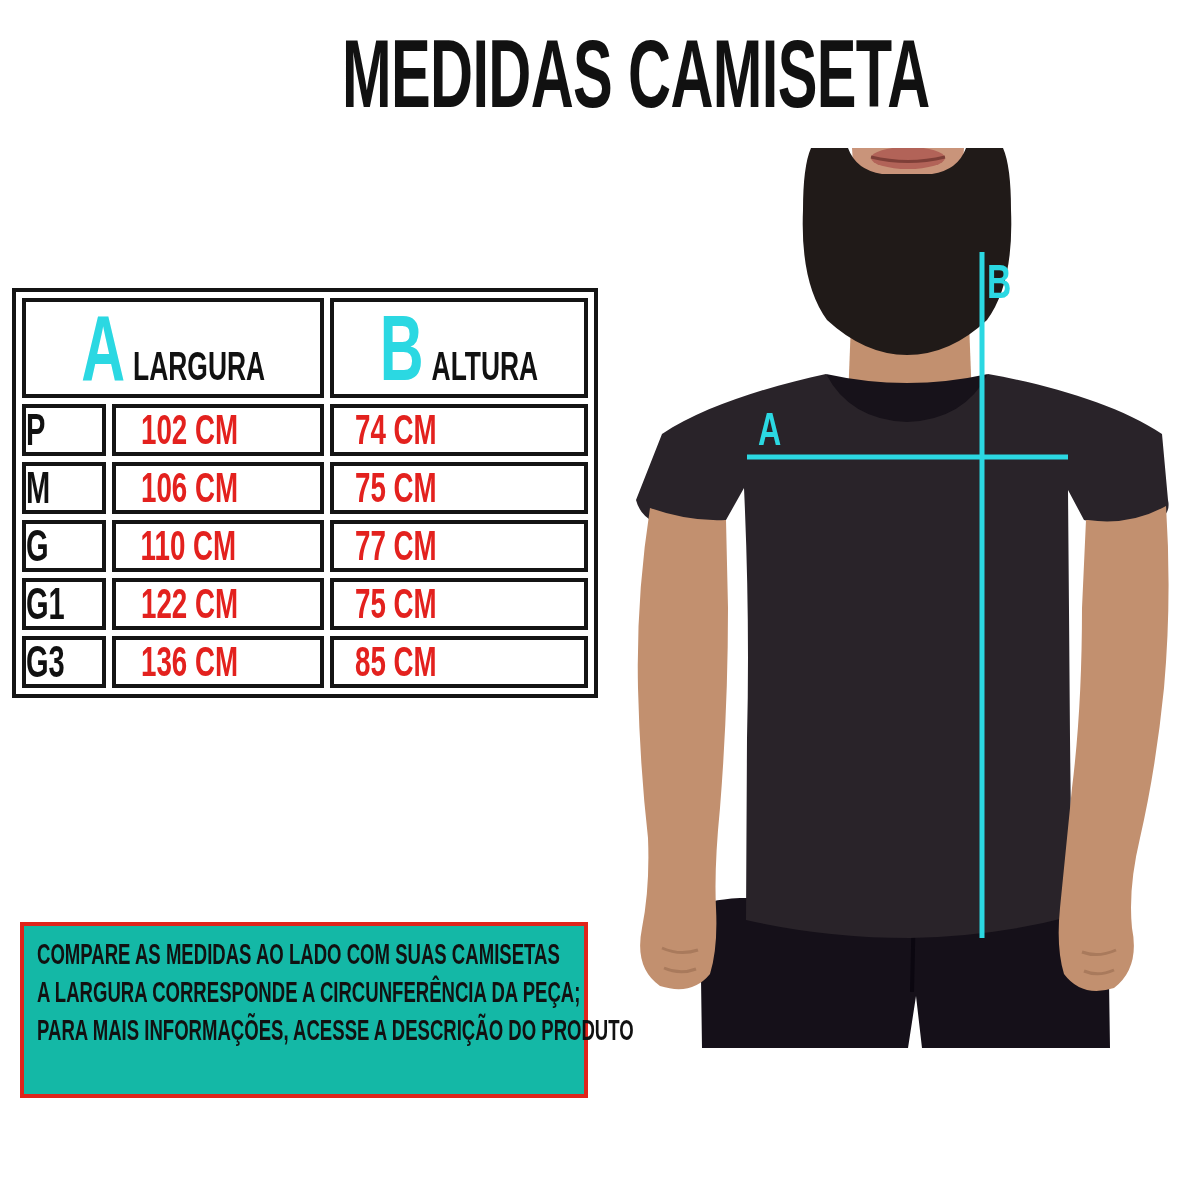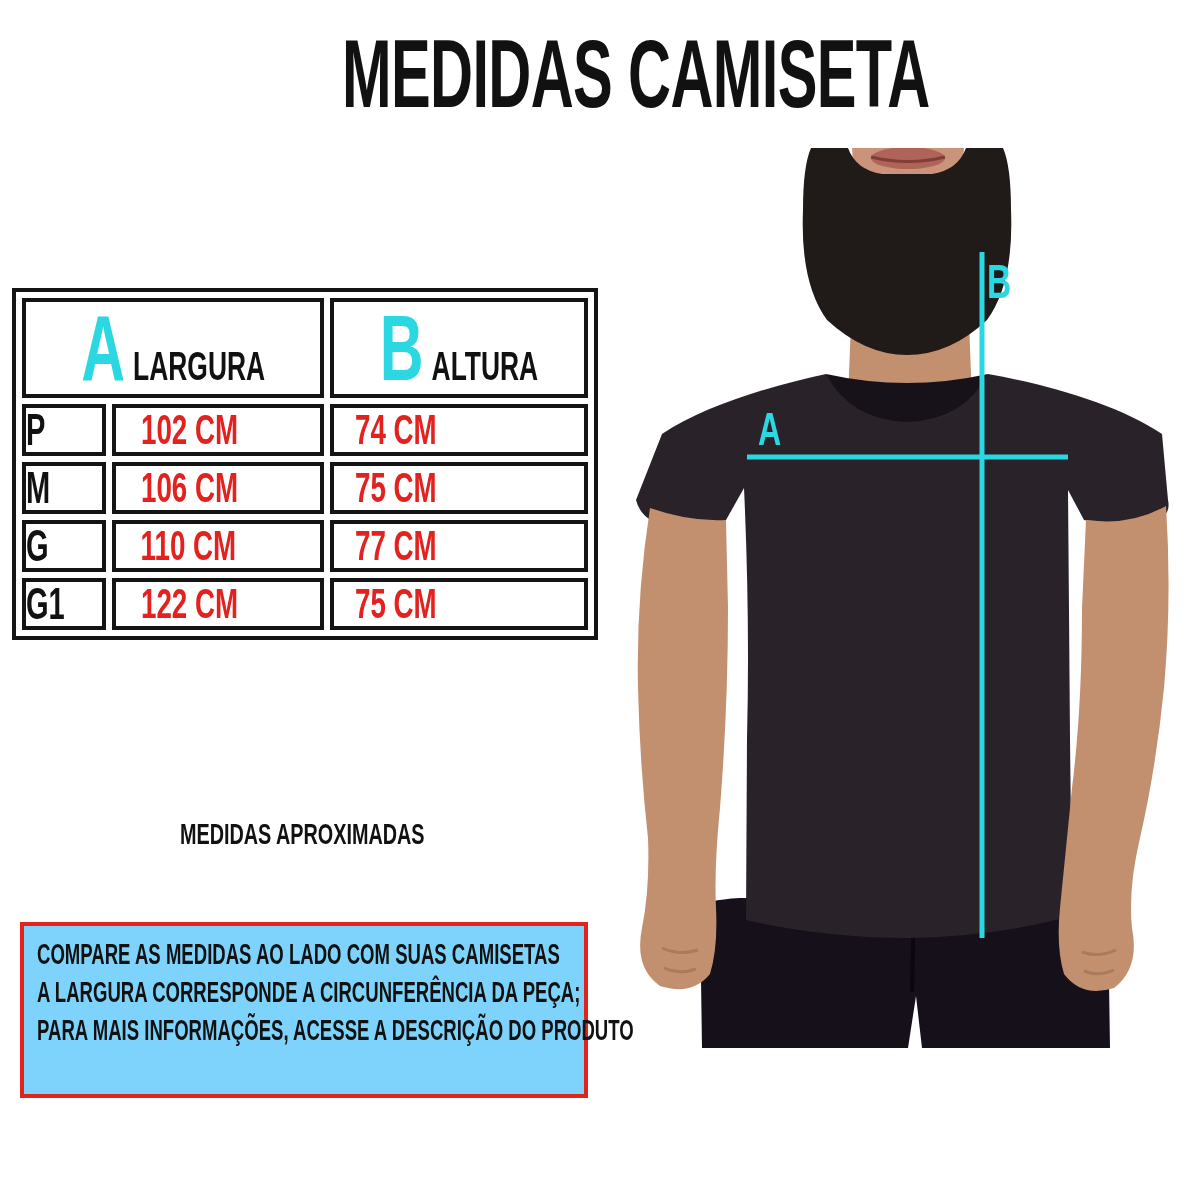--- a/index.html
+++ b/index.html
@@ -29,21 +29,21 @@
   .hdr-label  { font-size:40px; font-weight:700; color:#111; }
 
   .sz  { text-align:left; padding-left:16px; font-size:44px; line-height:44px; font-weight:700; color:#111; }
   .val { text-align:left; font-size:42px; line-height:42px; font-weight:700; color:#E3211E; }
 
   .notes { position:absolute; left:0; top:814px; width:604px; text-align:center;
            color:#111; font-weight:700; }
   .note  { font-size:30px; line-height:39px; }
 
   .disclaimer { position:absolute; left:20px; top:922px; width:568px; height:176px;
-           box-sizing:border-box; border:4px solid #E0241B; padding:9px 13px; background:#7dd3fc; }
+           box-sizing:border-box; border:4px solid #E0241B; padding:9px 13px; background:#14b8a6; }
   .disc-line { font-size:29px; line-height:38px; font-weight:700; color:#111; white-space:nowrap; }
   .disc-line .cond { transform:scaleX(.64); transform-origin:0 50%; }
 
   .photo { position:absolute; left:620px; top:148px; width:580px; height:900px; }
   .mlabel { position:absolute; color:#2BD8E2; font-weight:700; }
   .mlabel .cond { transform:scaleX(.7); transform-origin:0 50%; }
   .mlabel-a { left:138px; top:258px; font-size:46px; line-height:46px; }
   .mlabel-b { left:367px; top:110px; font-size:48px; line-height:48px; }
 </style>
 </head>
@@ -89,25 +89,29 @@
     <tr class="datarow">
       <td class="sz"><span class="cond condl">G</span></td>
       <td class="val"><span class="cond">110 CM</span></td>
       <td class="val"><span class="cond">77 CM</span></td>
     </tr>
     <tr class="datarow">
       <td class="sz"><span class="cond condl">G1</span></td>
       <td class="val"><span class="cond">122 CM</span></td>
       <td class="val"><span class="cond">75 CM</span></td>
     </tr>
+    <tr class="datarow">
+      <td class="sz"><span class="cond condl">G3</span></td>
+      <td class="val"><span class="cond">136 CM</span></td>
+      <td class="val"><span class="cond">85 CM</span></td>
+    </tr>
   </tbody>
     </table>
 
   <div class="notes">
-    <div class="note"><span class="cond">MEDIDAS APROXIMADAS</span></div>
   </div>
 
   <div class="disclaimer">
     <div class="disc-line"><span class="cond condl">COMPARE AS MEDIDAS AO LADO COM SUAS CAMISETAS</span></div>
     <div class="disc-line"><span class="cond condl">A LARGURA CORRESPONDE A CIRCUNFERÊNCIA DA PEÇA;</span></div>
     <div class="disc-line"><span class="cond condl">PARA MAIS INFORMAÇÕES, ACESSE A DESCRIÇÃO DO PRODUTO</span></div>
   </div>
 
   <div class="photo">
     <svg width="580" height="900" viewBox="0 0 580 900">

